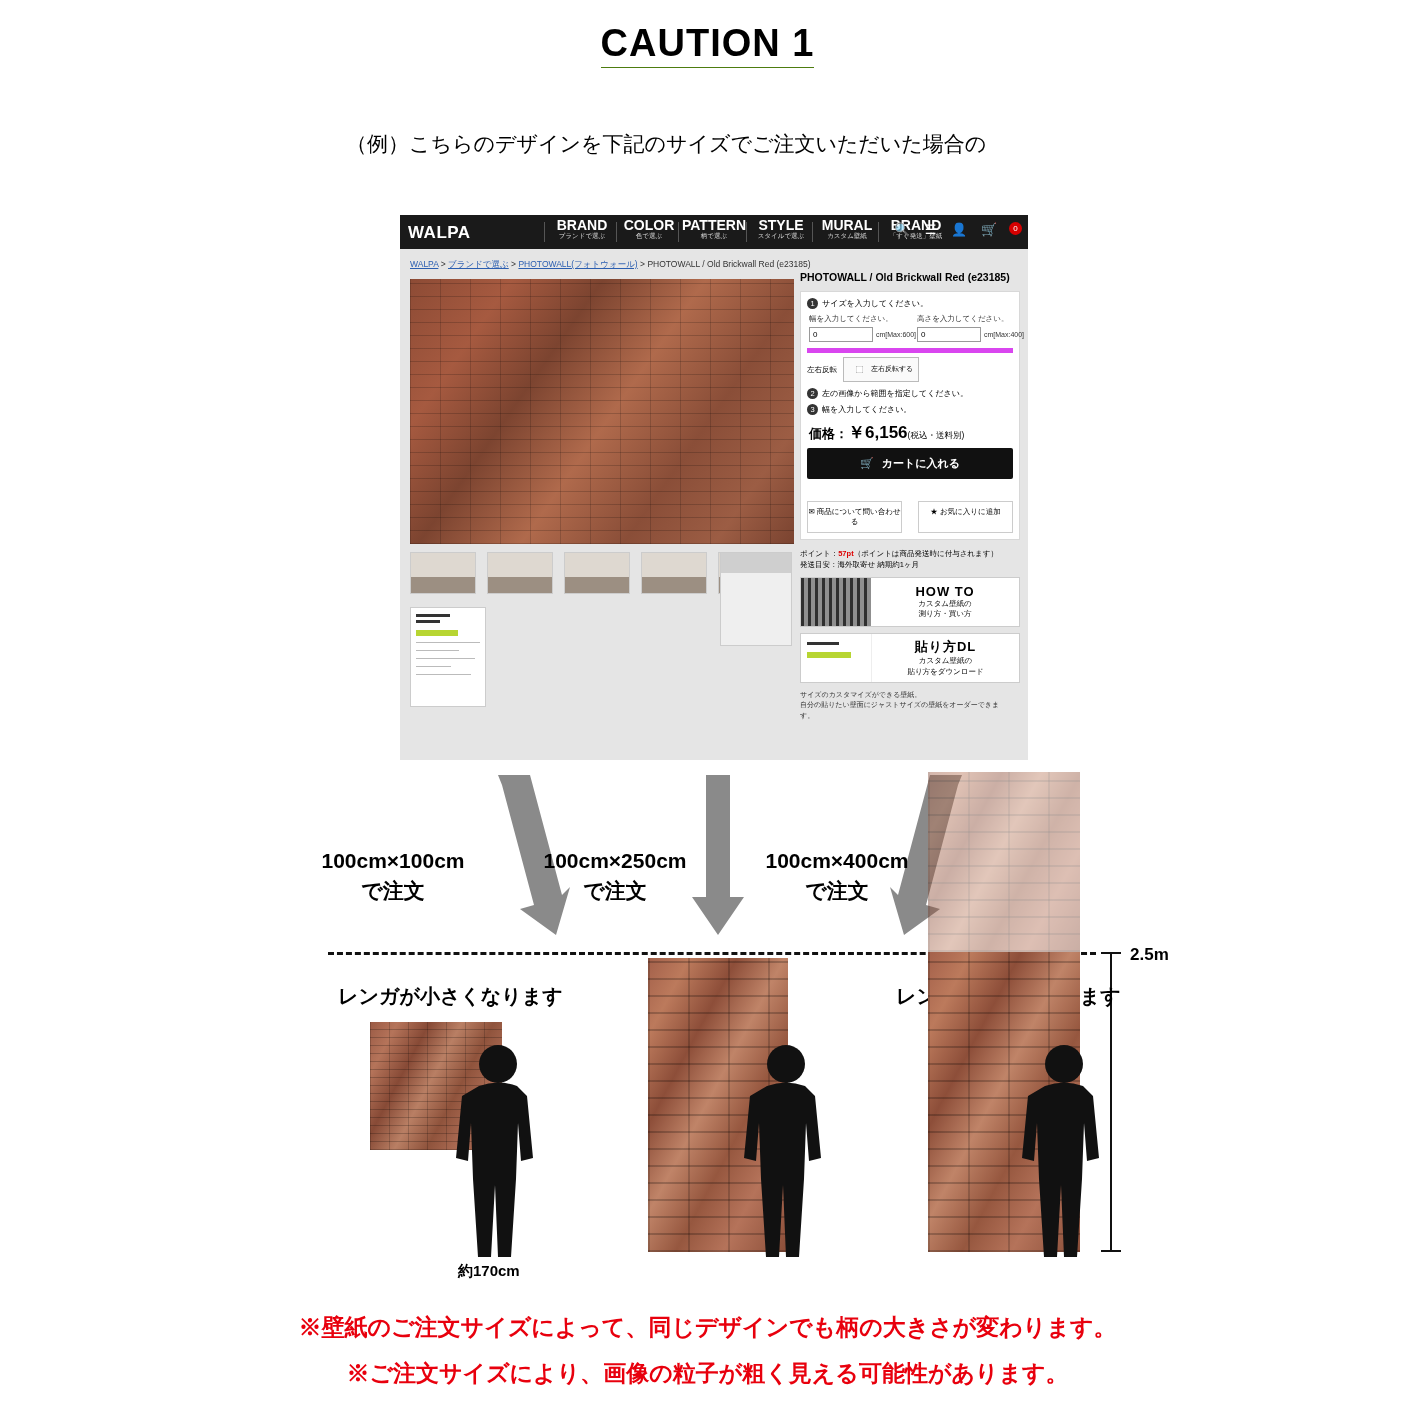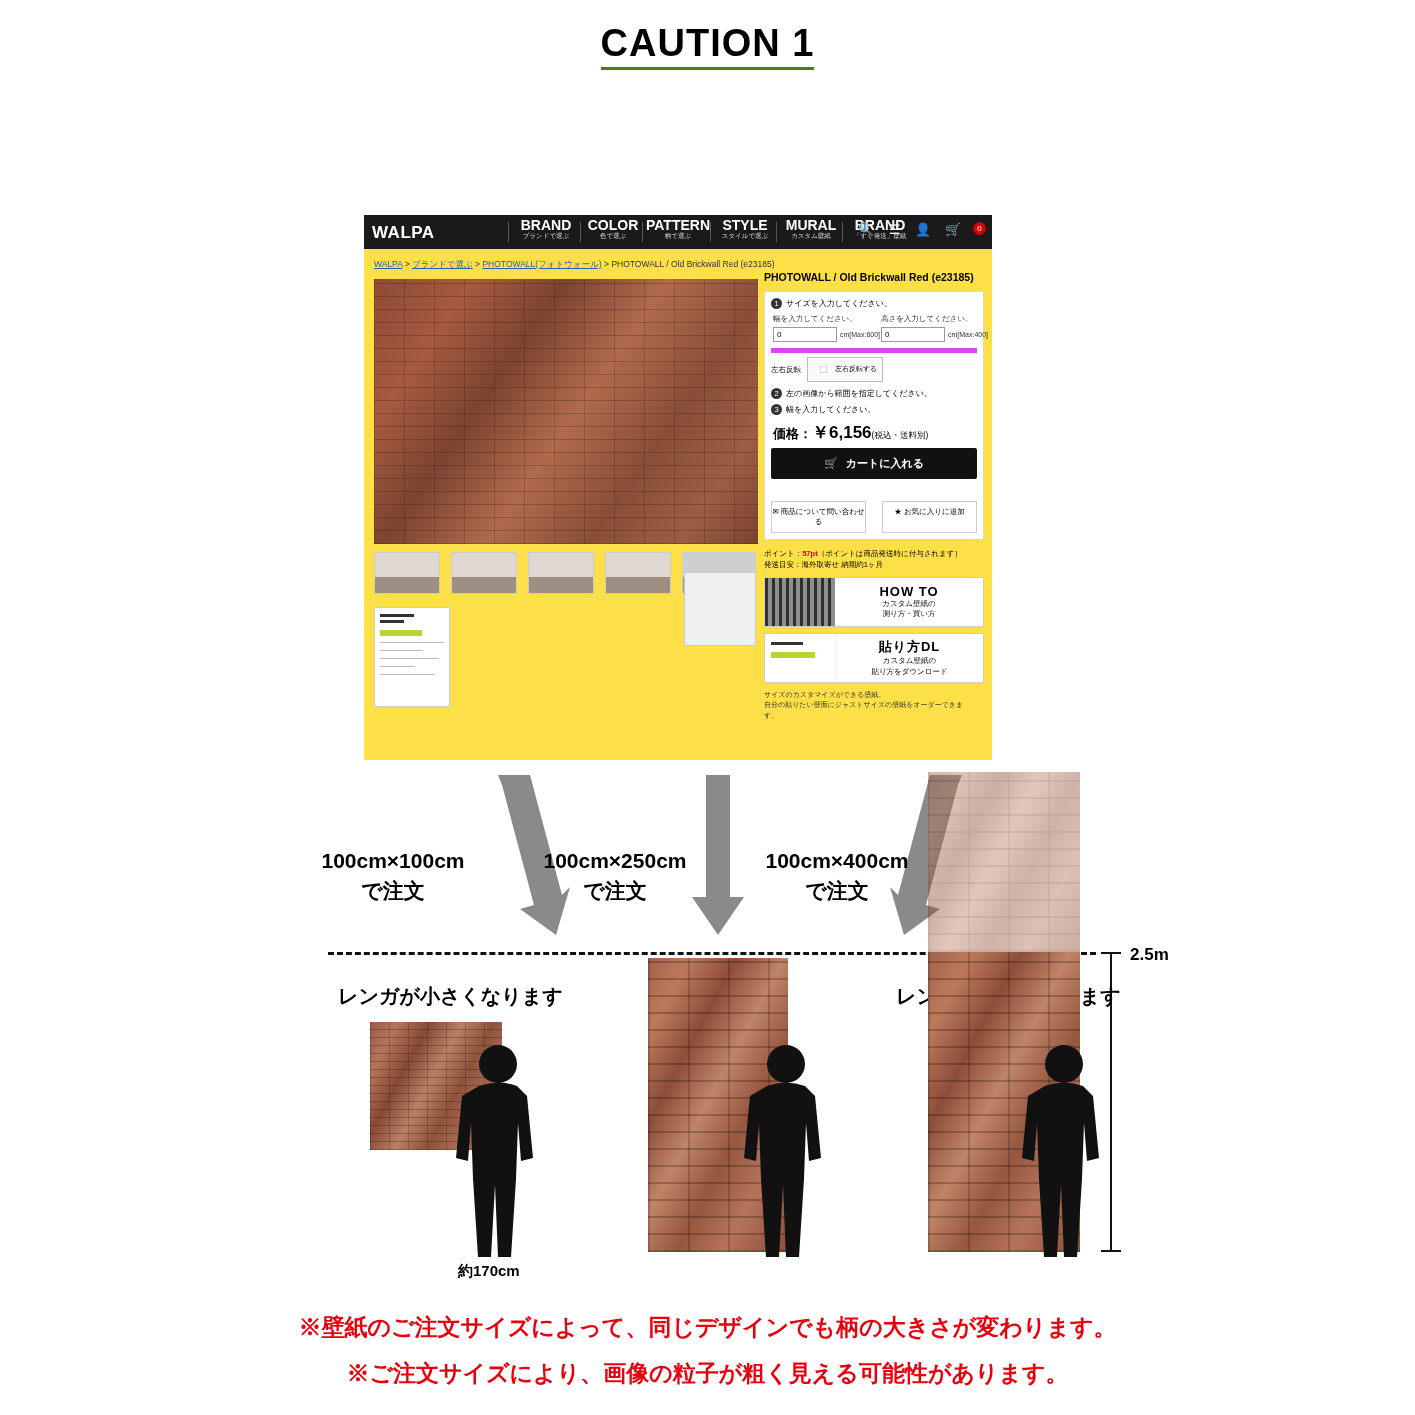--- a/index.html
+++ b/index.html
@@ -21,42 +21,42 @@
     position: absolute;
     top: 22px;
     left: 0;
     width: 1415px;
     text-align: center;
     font-size: 38px;
     font-weight: bold;
     letter-spacing: 1px;
   }
   .title span {
-    border-bottom: 3px solid #4d7c0f;
+    border-bottom: 1px solid #4d7c0f;
     padding-bottom: 3px;
   }
 
   
   .lead {
     position: absolute;
     top: 126px;
     left: 346px;
     width: 780px;
     font-size: 21px;
     line-height: 1.7;
   }
 
   
   .browser {
     position: absolute;
-    left: 364px;
+    left: 400px;
     top: 215px;
     width: 628px;
     height: 545px;
-    background: #fde047;
+    background: #e5e5e5;
   }
   .bar {
     position: absolute;
     left: 0; top: 0;
     width: 628px;
     height: 34px;
     background: #1a1a1a;
     color: #fff;
   }
   .bar .logo {
@@ -301,20 +301,21 @@
   }
 </style>
 </head>
 <body>
 
 <div class="title">
   <span>CAUTION 1</span>
 </div>
 
 <div class="lead">
+  <div>（例）こちらのデザインを下記のサイズでご注文いただいた場合の</div>
 </div>
 
 <div class="browser">
 
   <div class="bar">
     <div class="logo">WALPA</div>
 
     <div class="navsep" style="left:144px;"></div>
     <div class="navitem" style="left:148px; width:68px;">
       <span class="n1">BRAND</span>

